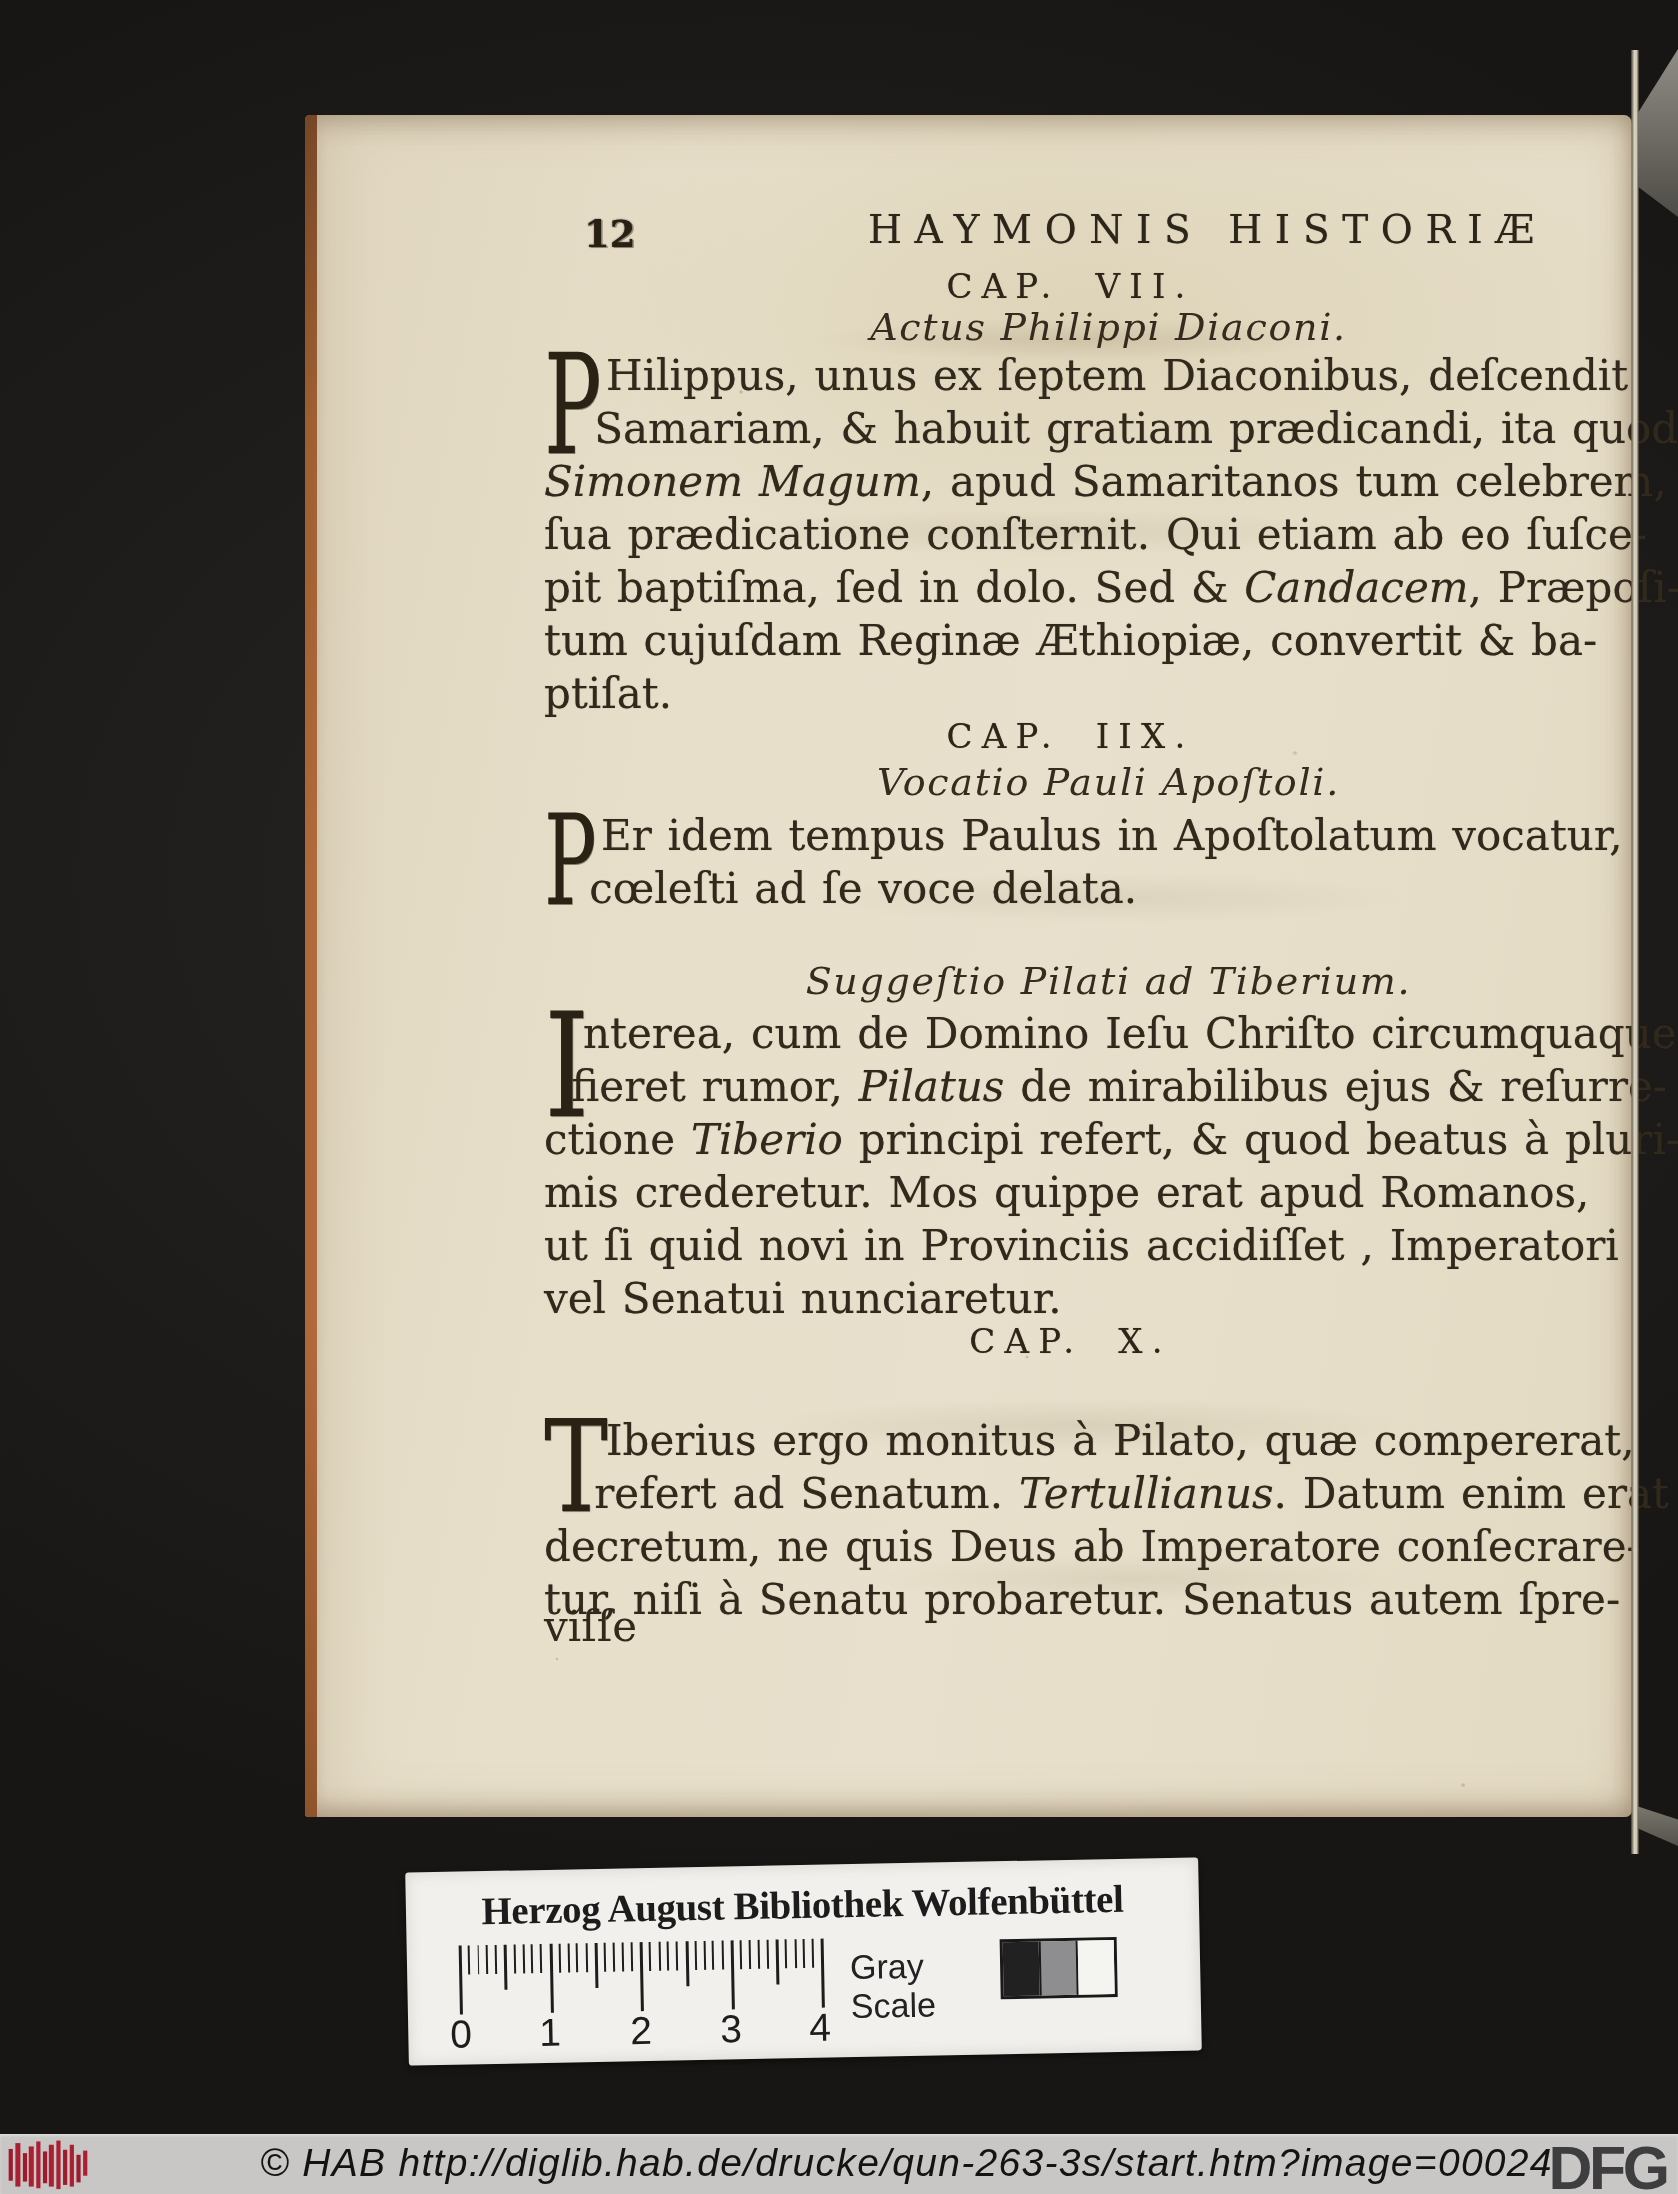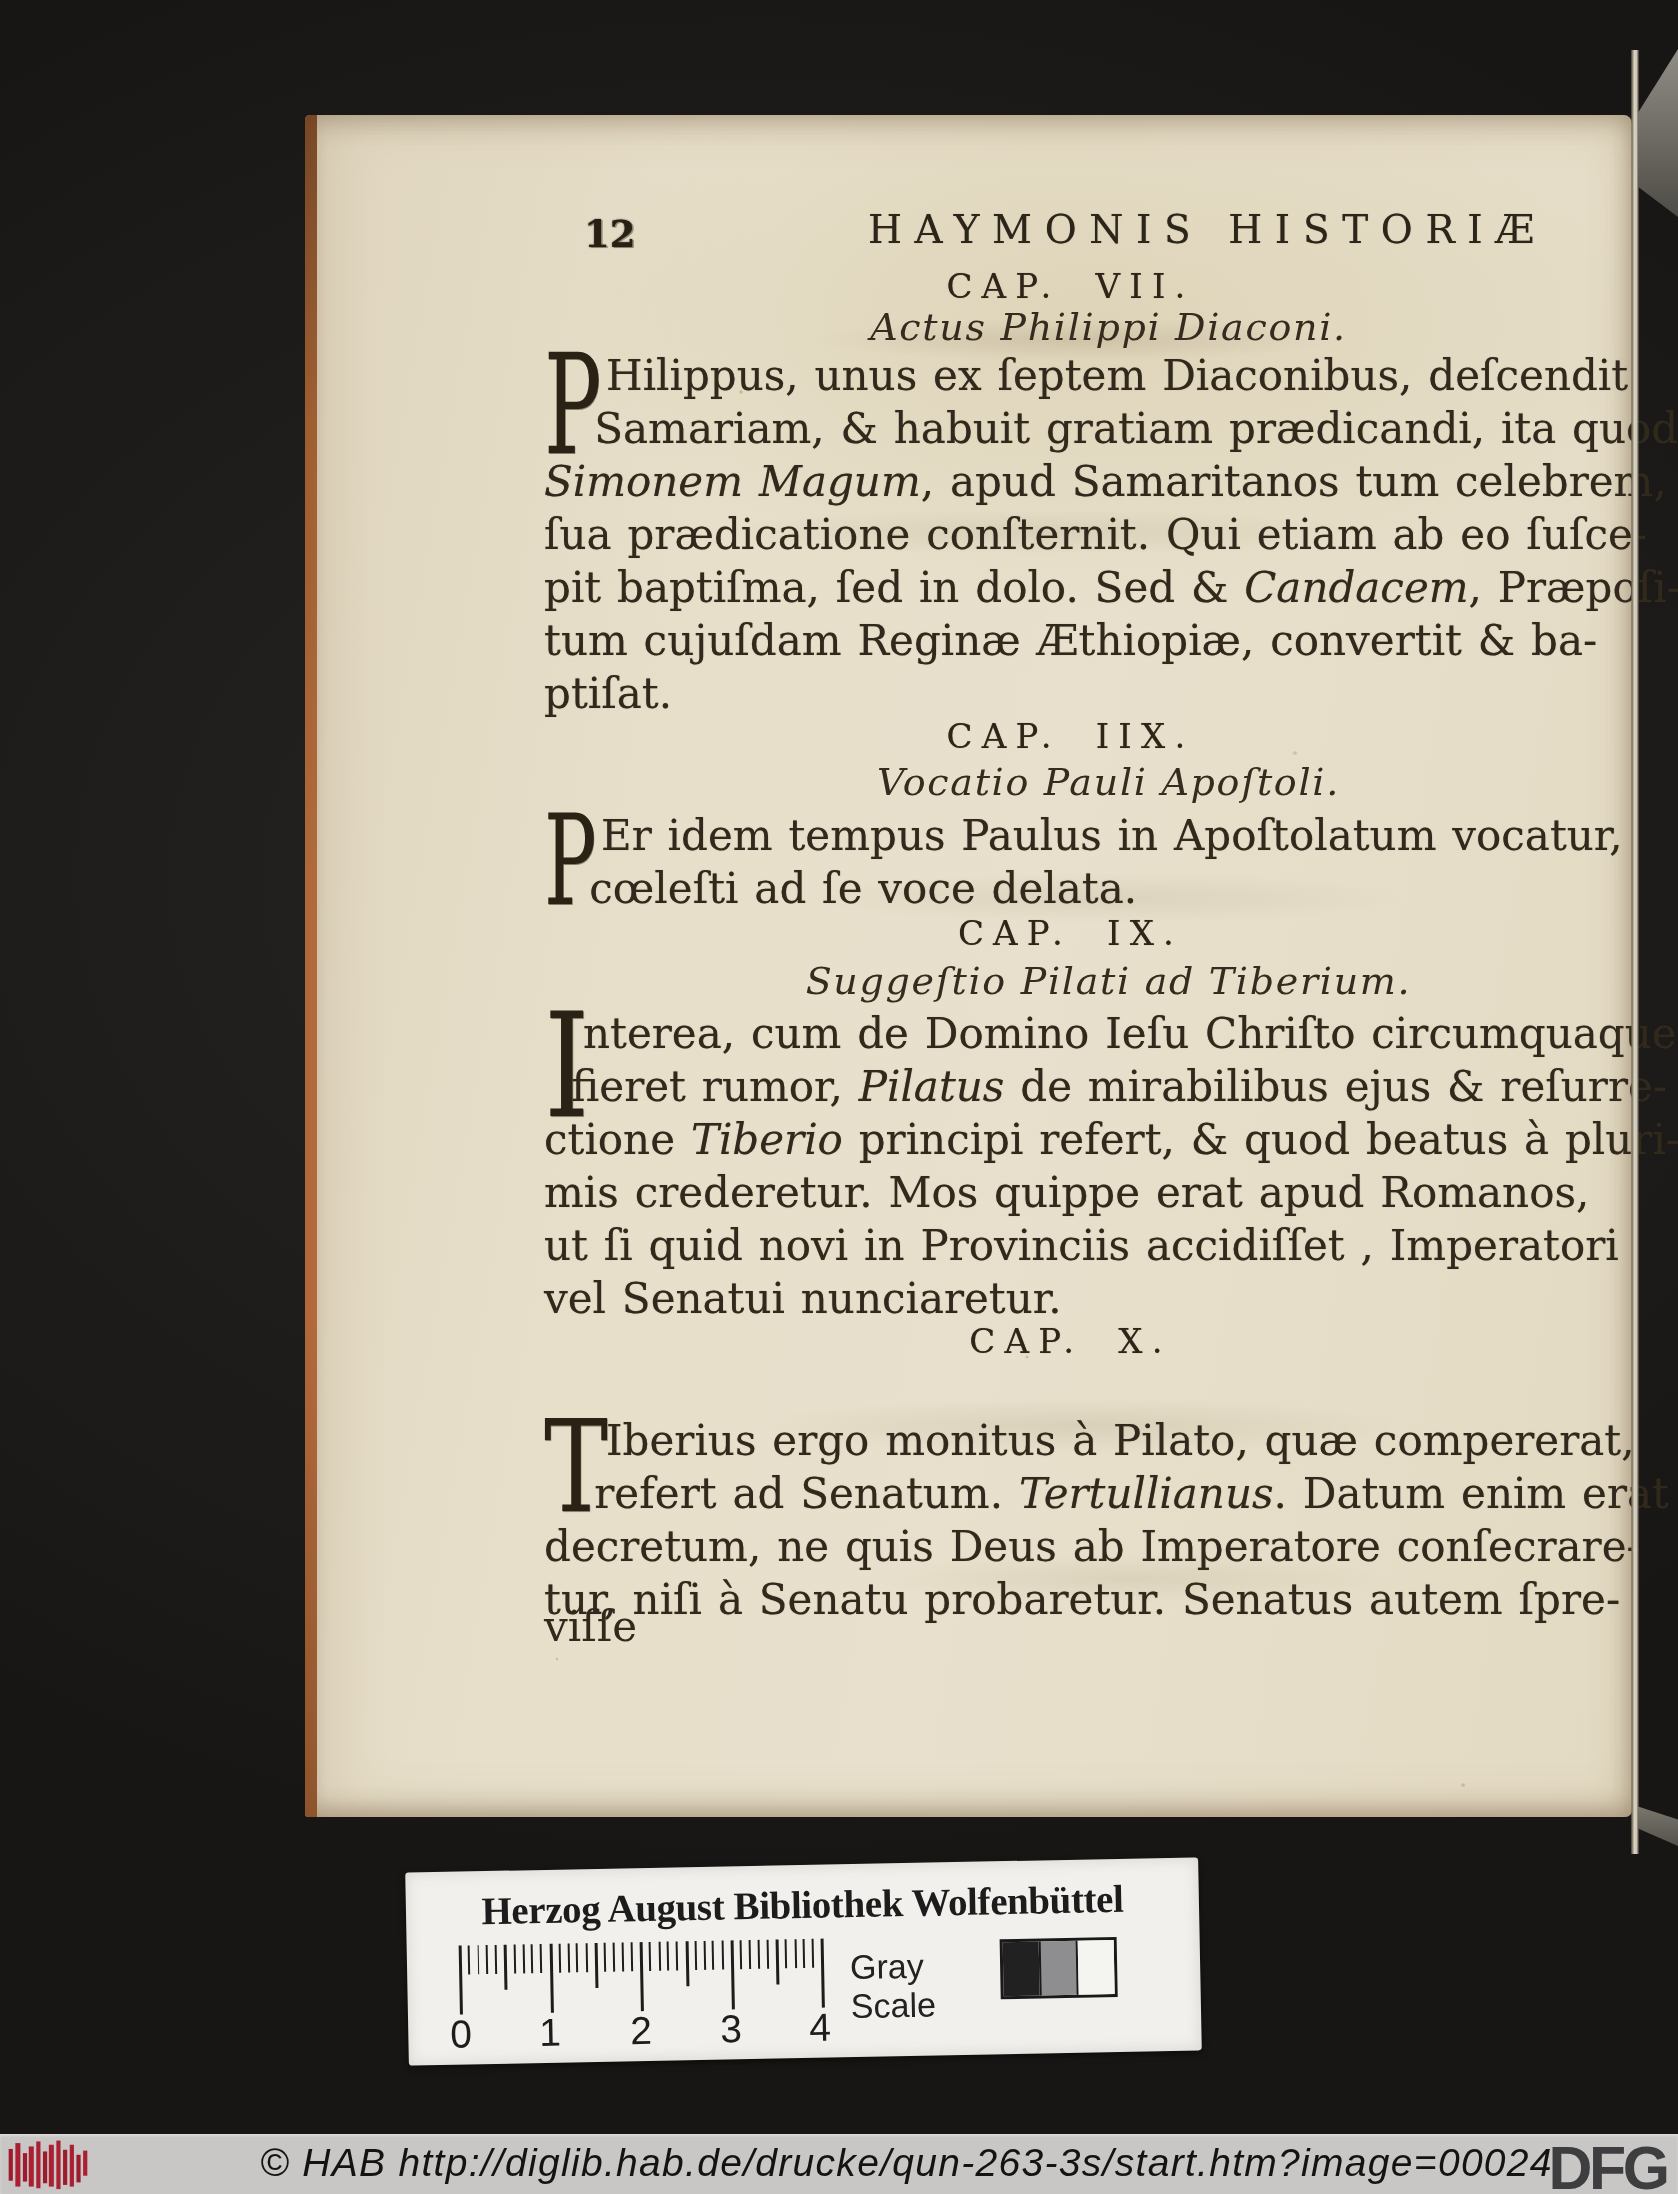--- a/index.html
+++ b/index.html
@@ -135,21 +135,20 @@
         </div>
 
       <div class="blk cap h2">CAP. IIX.</div>
       <div class="blk subcap s2">Vocatio Pauli Apoſtoli.</div>
       <div class="blk para p2">
           <span class="dropcap">P</span>
           <div class="line"><span>Er idem tempus Paulus in Apoſtolatum vocatur,</span></div>
           <div class="line"><span>cœleſti ad ſe voce delata.</span></div>
         </div>
 
-      <div class="blk cap h3">CAP. IX.</div>
       <div class="blk subcap s3">Suggeſtio Pilati ad Tiberium.</div>
       <div class="blk para p3">
           <span class="dropcap">I</span>
           <div class="line"><span>nterea, cum de Domino Ieſu Chriſto circumquaque</span></div>
           <div class="line"><span>fieret rumor, </span><span class="it">Pilatus</span><span> de mirabilibus ejus &amp; reſurre-</span></div>
           <div class="line"><span>ctione </span><span class="it">Tiberio</span><span> principi refert, &amp; quod beatus à pluri-</span></div>
           <div class="line"><span>mis crederetur.    Mos quippe erat apud Romanos,</span></div>
           <div class="line"><span>ut ſi quid novi in Provinciis accidiſſet , Imperatori</span></div>
           <div class="line"><span>vel Senatui nunciaretur.</span></div>
         </div>

